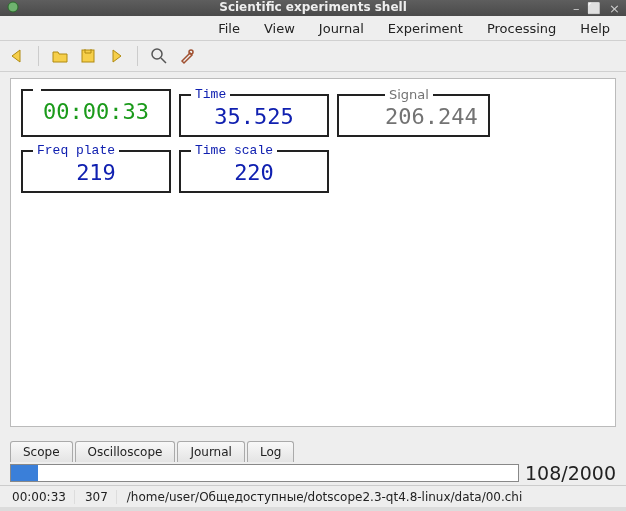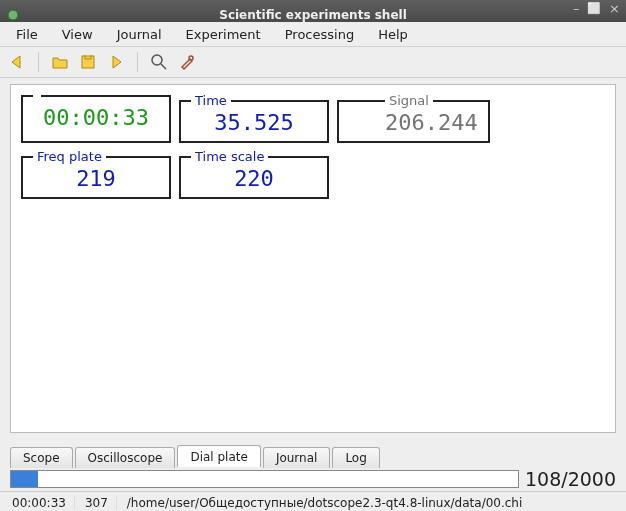--- a/index.html
+++ b/index.html
@@ -7,25 +7,25 @@
     padding: 0;
     font-family: "DejaVu Sans", Arial, sans-serif;
     font-size: 13px;
     background: #dcdcdc;
     color: #222;
     width: 626px;
     height: 511px;
     overflow: hidden;
   }
   .titlebar {
-    height: 22px;
+    height: 16px;
     background: linear-gradient(to bottom, #5e5e5e, #4a4a4a);
     color: #eee;
     display: flex;
-    align-items: flex-end;
+    align-items: flex-start;
     position: relative;
     font-size: 12px;
   }
   .titlebar .tb-icon {
     width: 14px; height: 14px; margin-left: 6px;
   }
   .titlebar .tb-title {
     position: absolute;
     left: 0; right: 0;
     text-align: center;
@@ -42,20 +42,21 @@
     line-height: 14px;
   }
   .menubar {
     height: 24px;
     background: #eeeeee;
     display: flex;
     align-items: center;
     padding: 0 6px;
     gap: 4px;
     border-bottom: 1px solid #d0d0d0;
+    justify-content: flex-end;
   }
   .menubar .menu-item {
     padding: 3px 10px;
   }
   .toolbar {
     height: 30px;
     background: #eeeeee;
     display: flex;
     align-items: center;
     padding: 0 8px;
@@ -108,21 +109,21 @@
     line-height: 12px;
   }
   fieldset.readout .val {
     font-family: monospace;
     font-size: 22px;
     font-weight: 500;
   }
   .green { border-color: #1a9a1a; }
   .green legend, .green .val { color: #1a9a1a; }
   .blue { border-color: #1020b0; }
-  .blue legend, .blue .val { color: #1020b0; }
+  .blue legend, .blue .val { color: #1020b0; font-family: Liberation Mono, monospace; }
   .red { border-color: #d01010; }
   .red legend, .red .val { color: #737373; margin-left: 36px; }
 
   .tabbar {
     height: 24px;
     margin-top: 10px;
     display: flex;
     align-items: flex-end;
   }
   .tabbar .tab {
@@ -282,21 +283,20 @@
         <legend>Time scale</legend>
         <span class="val">220</span>
       </fieldset>
 
     </div>
   </div>
 
   <div class="tabbar">
     <span class="tab">Scope</span>
     <span class="tab">Oscilloscope</span>
-    <span class="tab active">Dial plate</span>
     <span class="tab">Journal</span>
     <span class="tab">Log</span>
   </div>
 </div>
 
 <div class="progressrow">
   <div class="progress">
     <div class="fill"></div>
   </div>
   <span class="progress-text">108/2000</span>

